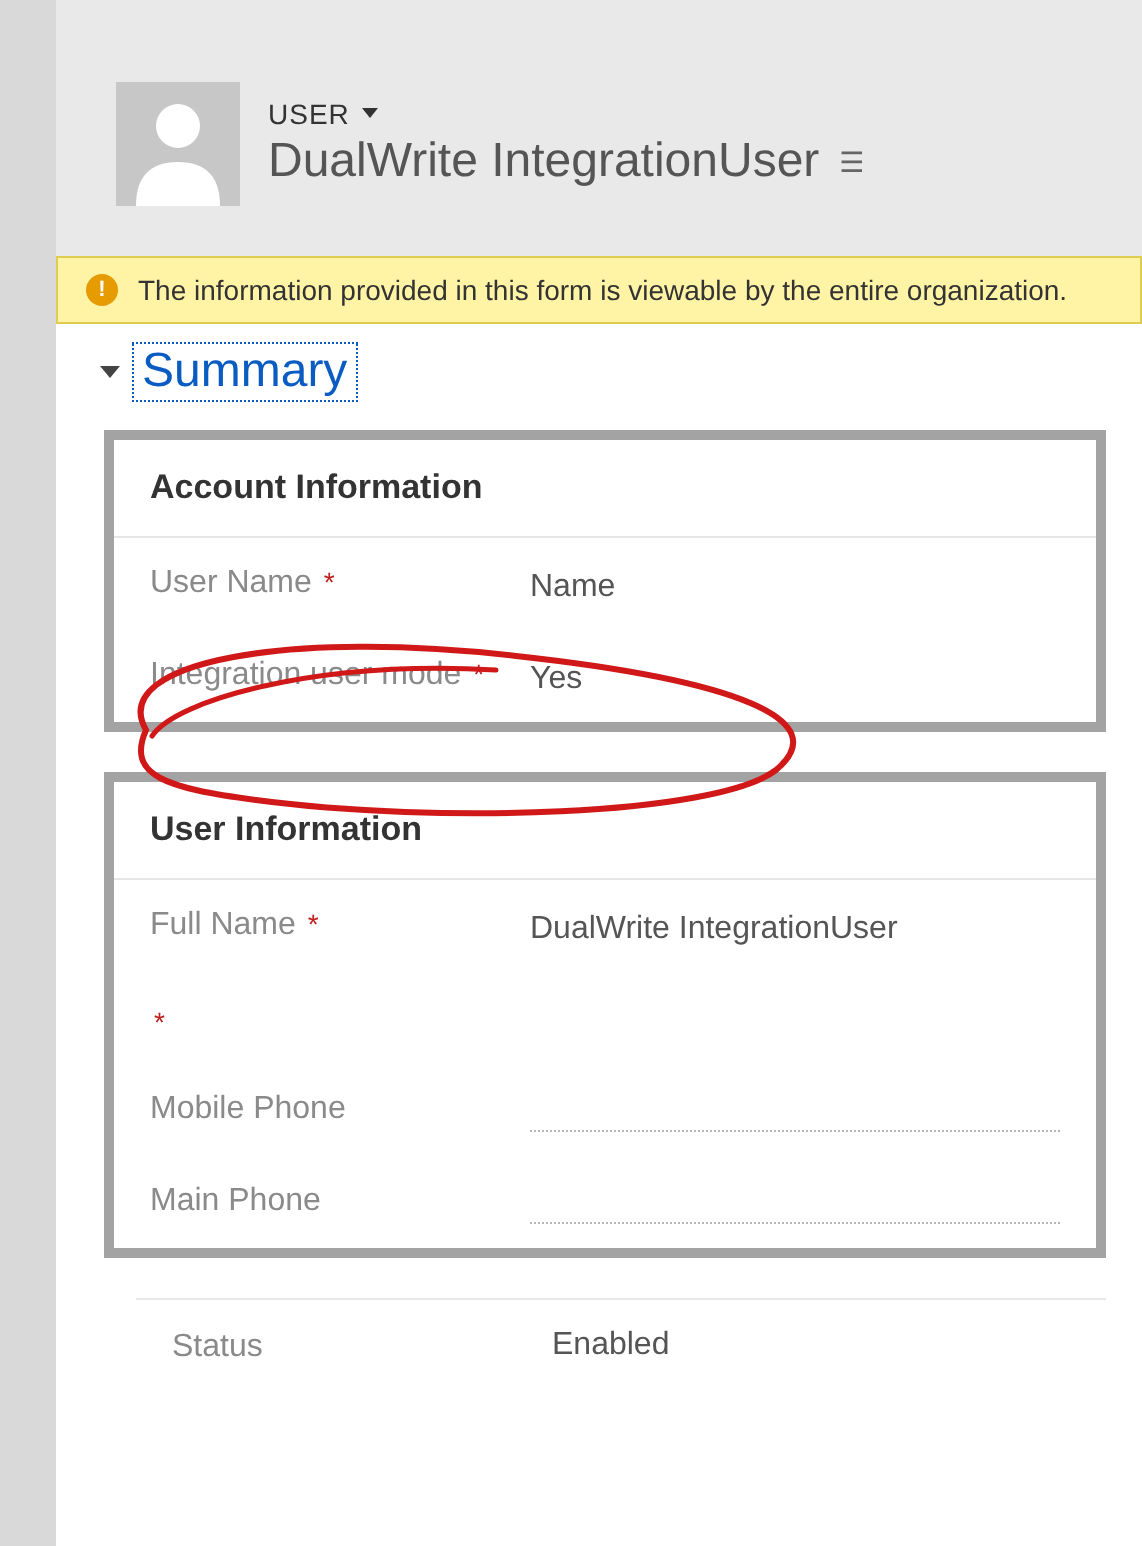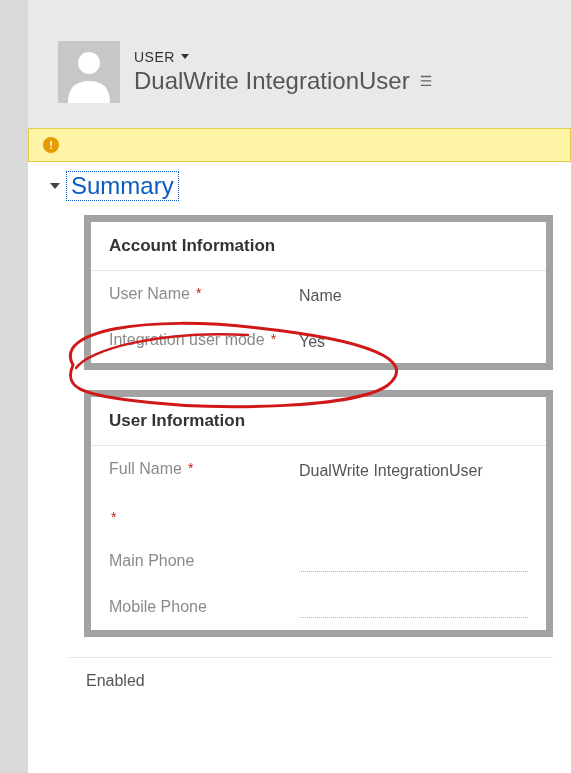--- a/index.html
+++ b/index.html
@@ -104,22 +104,22 @@
     }
     .section-title {
       font-size: 24px;
       color: #0a5cc2;
       font-weight: 300;
       border: 1px dotted #0a5cc2;
       padding: 0 4px;
     }
 
     .card {
-      border: 7px solid #a3a3a3;
-      margin: 0 18px 20px 34px;
+      border: 5px solid #a3a3a3;
+      margin: 0 18px 20px 2px;
       background: #fff;
     }
     .card-head {
       padding: 14px 18px;
       font-size: 17px;
       color: #333;
       font-weight: 600;
       border-bottom: 1px solid #e7e7e7;
     }
     .row {
@@ -187,20 +187,21 @@
     </div>
     <div class="record-title">
       <span>DualWrite IntegrationUser</span>
       <span class="list-glyph">☰</span>
     </div>
   </div>
 </div>
 
 <div class="banner">
   <span class="banner-icon">!</span>
+  <span>The information provided in this form is viewable by the entire organization.</span>
 </div>
 
 <div class="content">
 
   <div class="section-header">
     <span class="toggle-arrow"></span>
     <span class="section-title">Summary</span>
   </div>
 
   <div class="card">
@@ -232,38 +233,39 @@
           <span class="req">*</span>
       </div>
       <div class="value-cell">DualWrite IntegrationUser</div>
     </div>
 
 
     <div class="row">
       <div class="label-cell">
           <span class="req">*</span>
       </div>
+    </div>
+
+    <div class="row">
+      <div class="label-cell">Mobile Phone</div>
+      <div class="value-cell">
+          <div class="dotted-fill"></div>
+        </div>
     </div>
 
     <div class="row">
       <div class="label-cell">Main Phone</div>
       <div class="value-cell">
           <div class="dotted-fill"></div>
         </div>
     </div>
-
-    <div class="row">
-      <div class="label-cell">Mobile Phone</div>
-      <div class="value-cell">
-          <div class="dotted-fill"></div>
-        </div>
-    </div>
   </div>
 
   <div class="status-block">
+    <div class="label-cell">Status</div>
     <div class="value-cell">Enabled</div>
   </div>
 
 </div>
 
 <svg class="annotation" viewBox="0 0 355 90">
   <path d="M15 45 C -5 10, 90 -5, 200 8 C 310 20, 360 40, 330 65 C 300 88, 160 92, 70 80 C 25 74, 5 68, 15 45 Z" fill="none" stroke="#d01818" stroke-width="3" stroke-linecap="round"></path>
   <path d="M18 48 C 30 30, 100 10, 190 15" fill="none" stroke="#d01818" stroke-width="2.5" stroke-linecap="round"></path>
 </svg>
 

